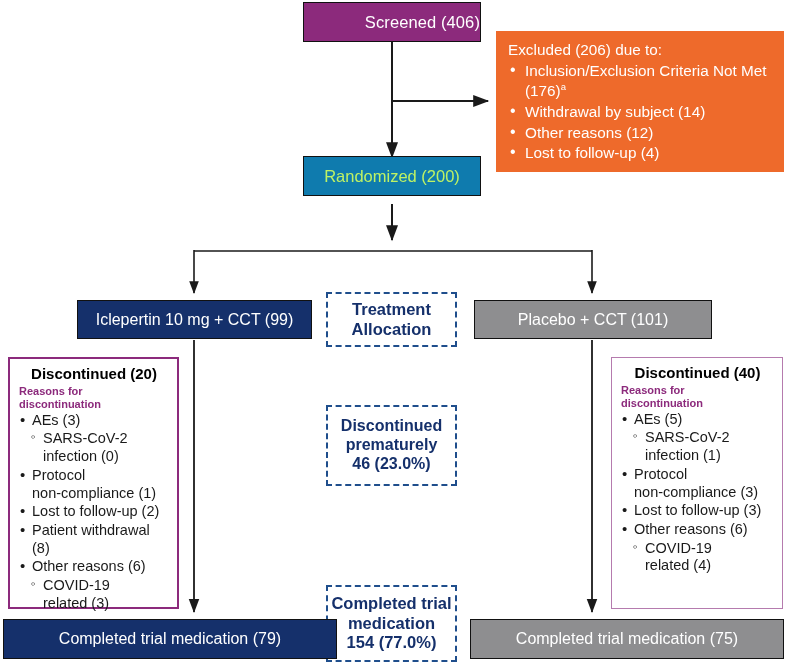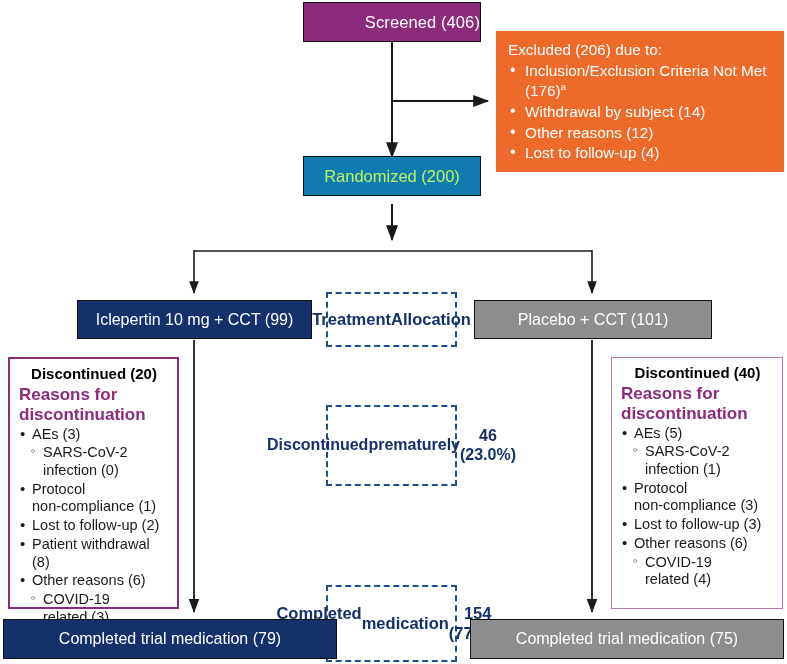--- a/index.html
+++ b/index.html
@@ -106,20 +106,21 @@
   }
 
   
   .dashed {
     border: 2.5px dashed #1F4E8C;
     background: #ffffff;
     color: #15306B;
     font-weight: bold;
     text-align: center;
     display: flex;
+    flex-direction: column;
     align-items: center;
     justify-content: center;
     line-height: 1.18;
   }
   .box-alloc {
     left: 326px; top: 292px; width: 131px; height: 55px;
     font-size: 16.5px;
   }
   .box-disc-center {
     left: 326px; top: 405px; width: 131px; height: 81px;
@@ -150,21 +151,21 @@
   .panel .title {
     font-weight: bold;
     color: #000000;
     text-align: center;
     font-size: 15px;
     margin-bottom: 2px;
   }
   .panel .subtitle {
     font-weight: bold;
     color: #8C2A7C;
-    font-size: 17px;
+    font-size: 11px;
     line-height: 1.16;
     margin-bottom: 1px;
   }
   .panel ul {
     list-style: none;
     margin: 0;
     padding: 0;
   }
   .panel li.l1 {
     position: relative;

